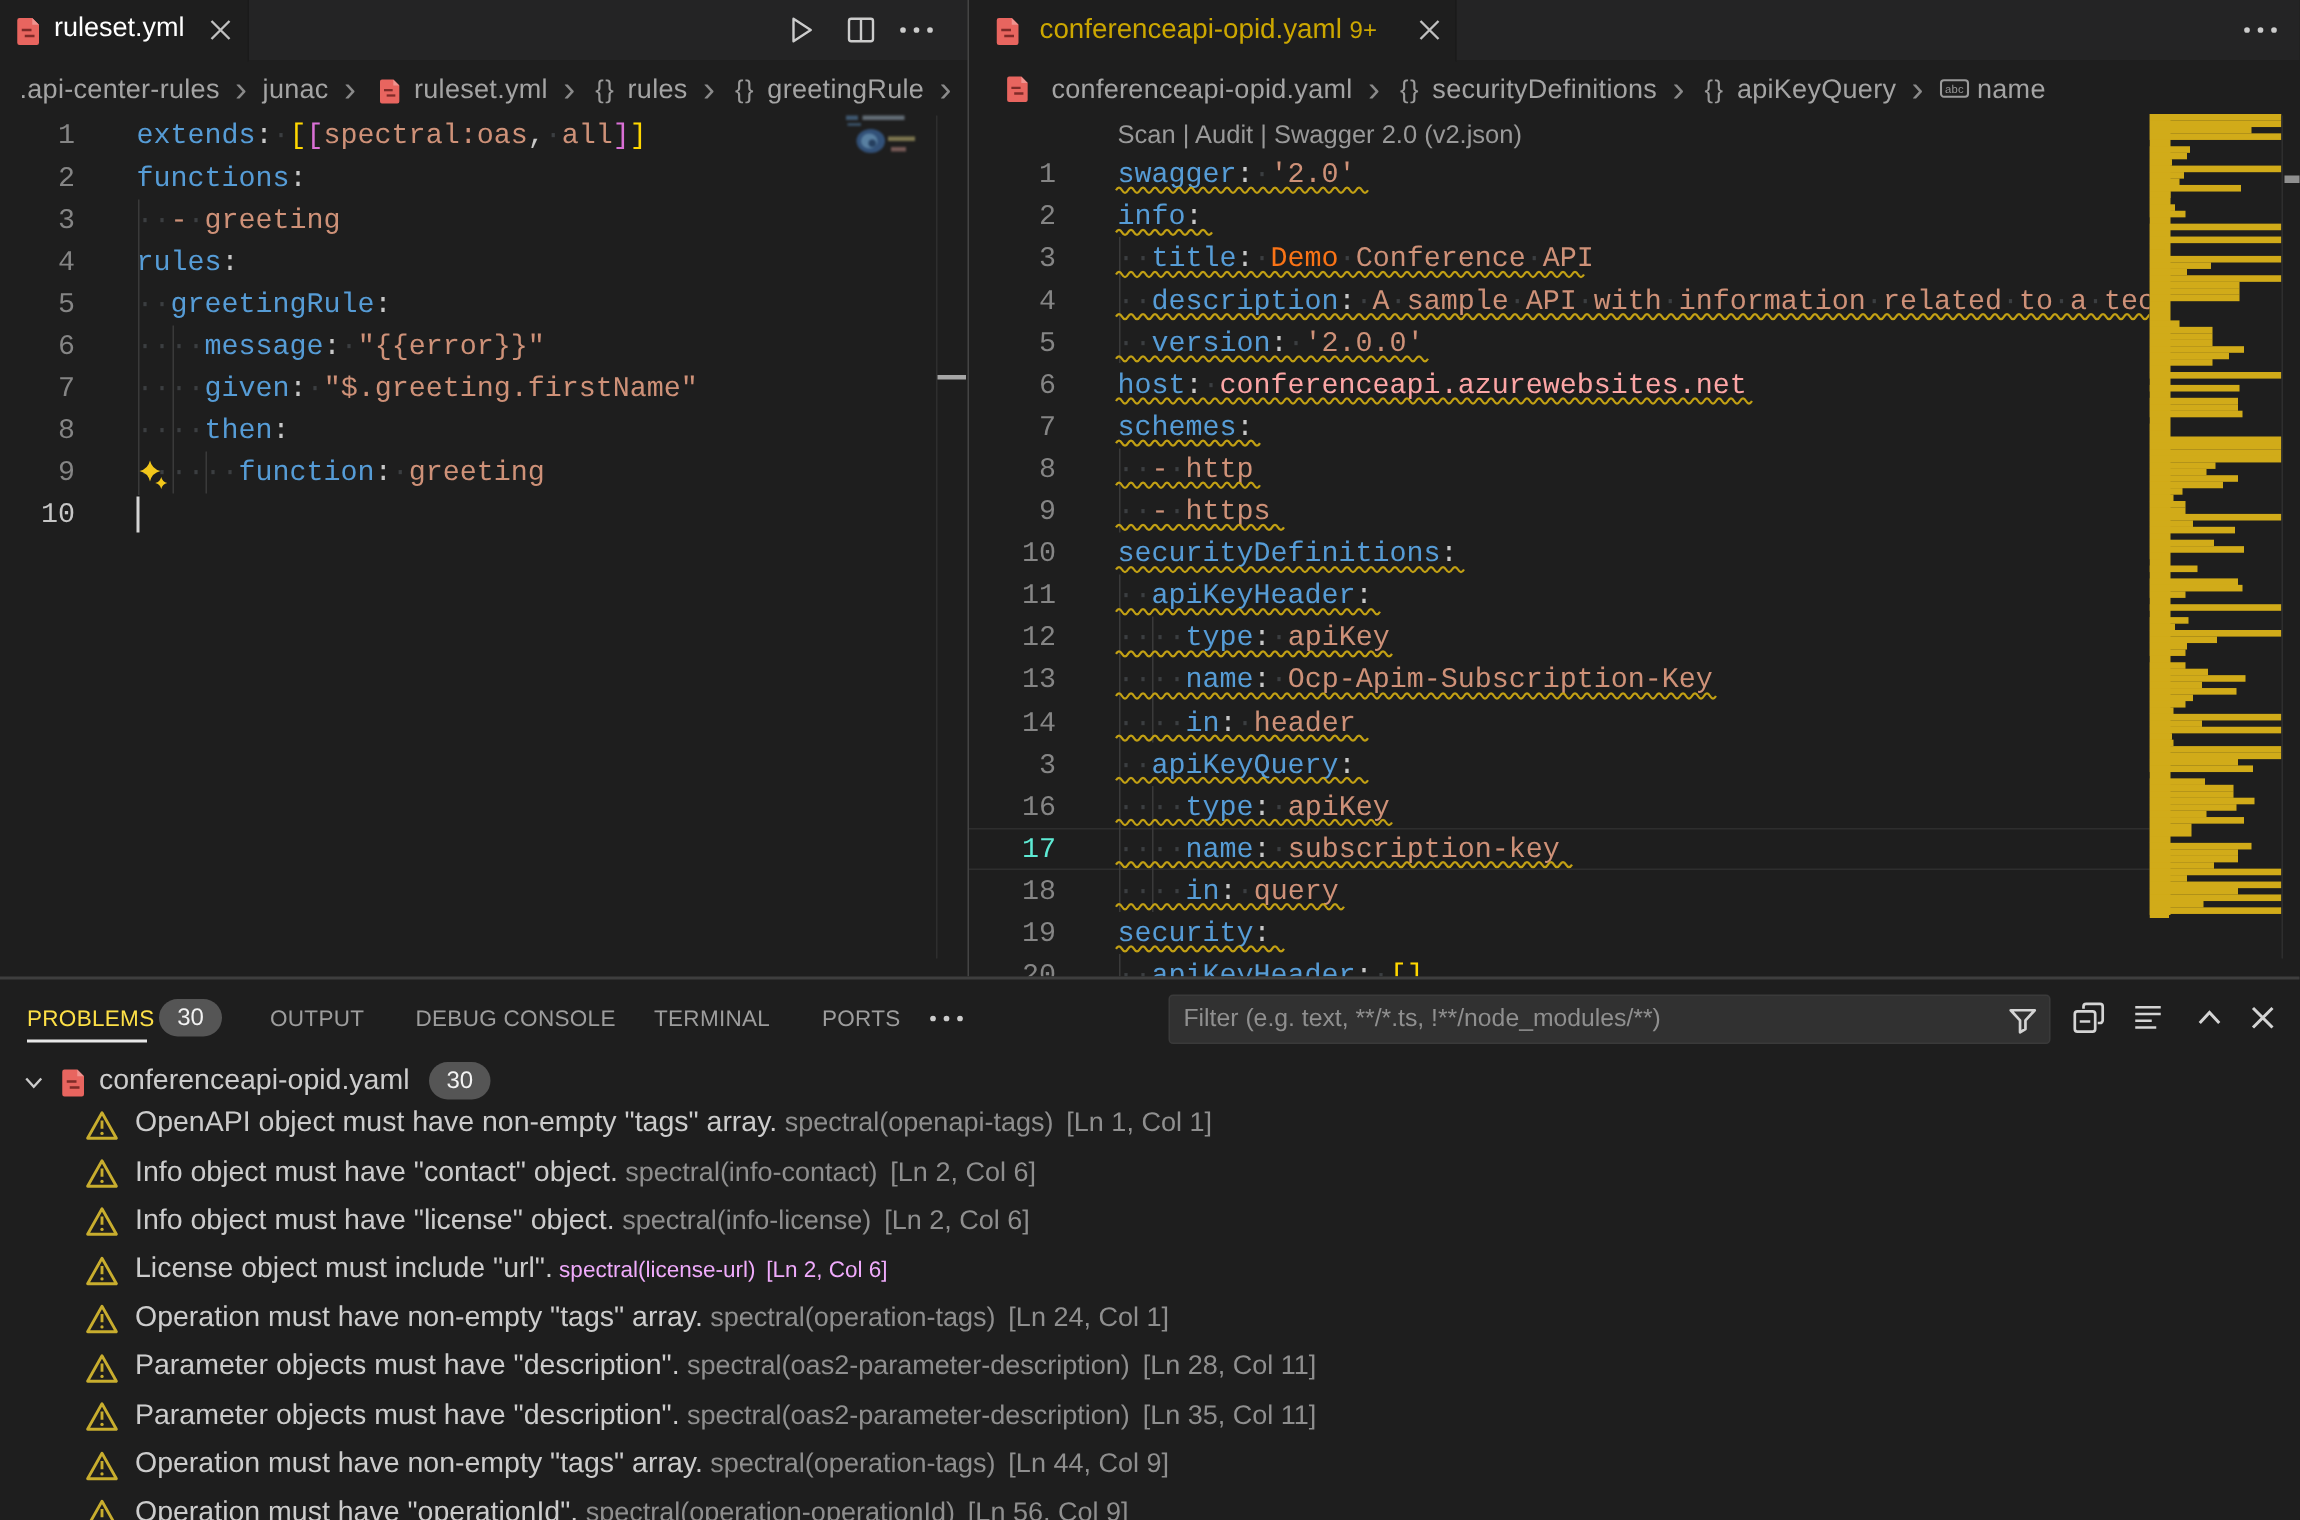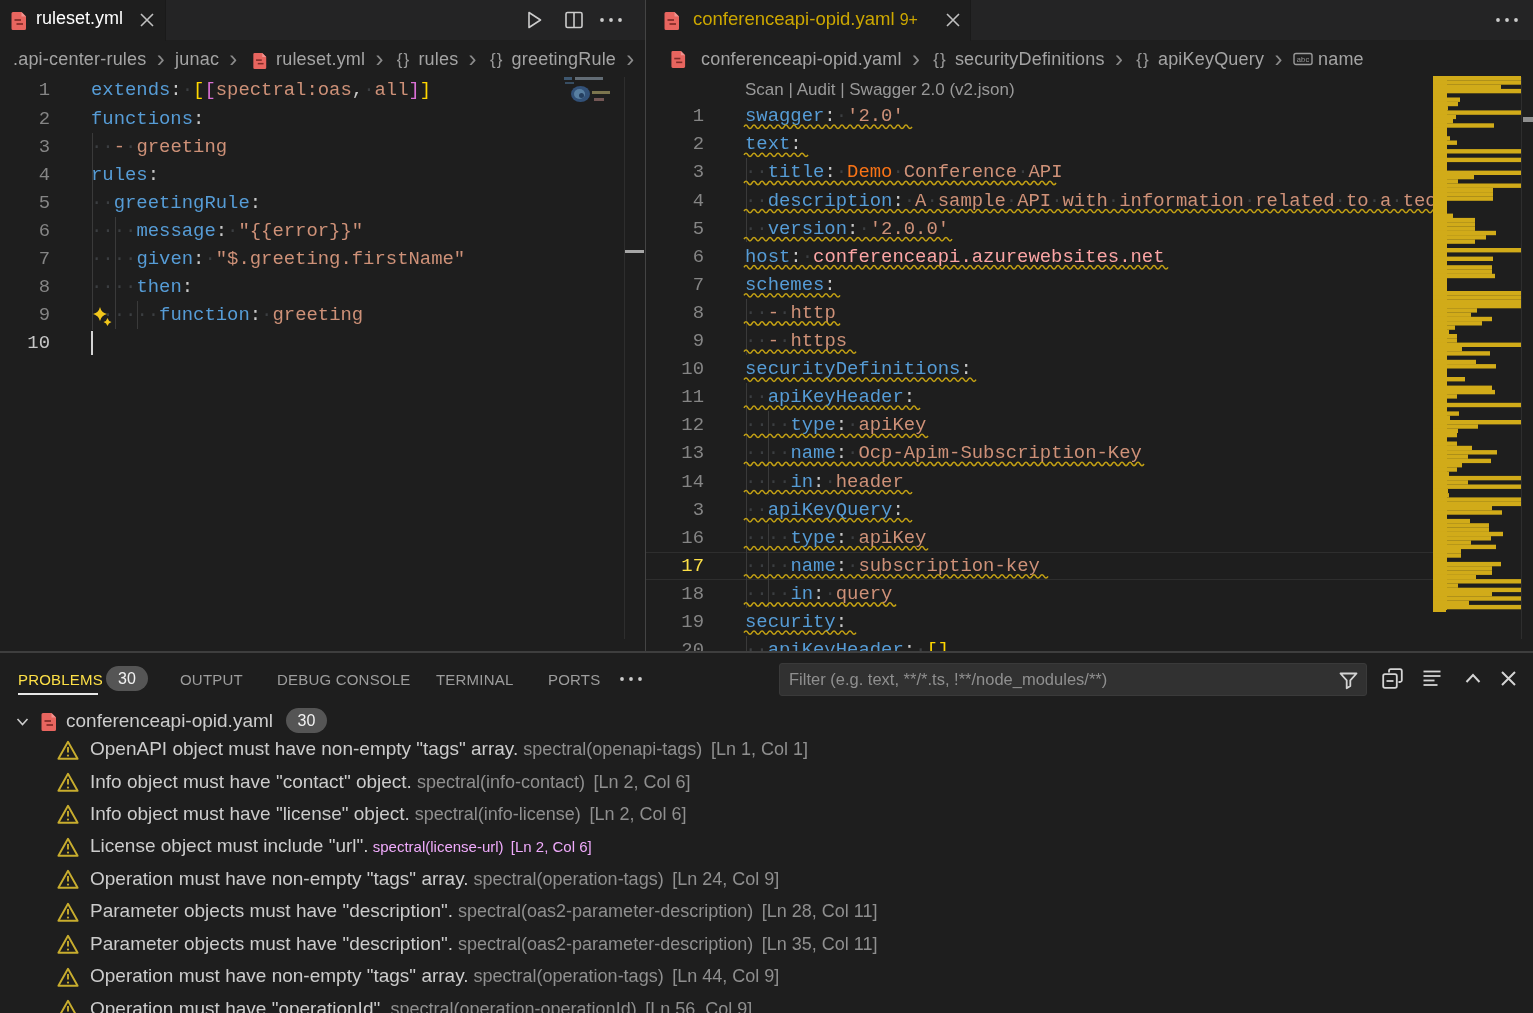--- a/index.html
+++ b/index.html
@@ -123,21 +123,21 @@
     <div class="abs crumb" style="left:701px;top:49px;white-space:pre">conferenceapi-opid.yaml <span class="bsep">›</span> <span style="color:#9a9a9a"><span style="font-size:17px;letter-spacing:1px;padding:0 3px">{}</span></span> securityDefinitions <span class="bsep">›</span> <span style="color:#9a9a9a"><span style="font-size:17px;letter-spacing:1px;padding:0 3px">{}</span></span> apiKeyQuery <span class="bsep">›</span> <svg width="20" height="16" viewBox="0 0 20 16" style="vertical-align:-2px">
         <rect x="1" y="2.5" width="18" height="11" rx="2" fill="none" stroke="#9a9a9a" stroke-width="1.4"></rect>
         <text x="10" y="11" font-size="7.5" fill="#9a9a9a" text-anchor="middle" font-family="Liberation Sans">abc</text>
       </svg> name</div>
     <div class="abs" style="left:745px;top:80px;color:#999999;font-size:17px">Scan | Audit | Swagger 2.0 (v2.json)</div>
     <div class="abs" style="left:646px;top:551.8px;width:787px;height:28.1px;border-top:1px solid #2e2e2e;border-bottom:1px solid #2e2e2e"></div>
     <div class="abs" style="left:646px;top:77px;width:787px;height:574px;overflow:hidden">
       <div class="num" style="left:46px;top:25.2px;color:#858585;left:12px">1</div>
       <div class="abs mono" style="left:99px;top:25.2px"><span style="color:#569cd6">swagger</span><span style="color:#c8c8c8">:</span><span class="ws">·</span><span style="color:#ce9178">'2.0'</span></div>
       <div class="num" style="left:46px;top:53.3px;color:#858585;left:12px">2</div>
-      <div class="abs mono" style="left:99px;top:53.3px"><span style="color:#569cd6">text</span><span style="color:#c8c8c8">:</span></div>
+      <div class="abs mono" style="left:99px;top:53.3px"><span style="color:#569cd6">info</span><span style="color:#c8c8c8">:</span></div>
       <div class="num" style="left:46px;top:81.4px;color:#858585;left:12px">3</div>
       <div class="abs mono" style="left:99px;top:81.4px"><span class="ws">·</span><span class="ws">·</span><span style="color:#569cd6">title</span><span style="color:#c8c8c8">:</span><span class="ws">·</span><span style="color:#f97316">Demo</span><span class="ws">·</span><span style="color:#ce9178">Conference</span><span class="ws">·</span><span style="color:#ce9178">API</span></div>
       <div class="num" style="left:46px;top:109.5px;color:#858585;left:12px">4</div>
       <div class="abs mono" style="left:99px;top:109.5px"><span class="ws">·</span><span class="ws">·</span><span style="color:#569cd6">description</span><span style="color:#c8c8c8">:</span><span class="ws">·</span><span style="color:#ce9178">A</span><span class="ws">·</span><span style="color:#ce9178">sample</span><span class="ws">·</span><span style="color:#ce9178">API</span><span class="ws">·</span><span style="color:#ce9178">with</span><span class="ws">·</span><span style="color:#ce9178">information</span><span class="ws">·</span><span style="color:#ce9178">related</span><span class="ws">·</span><span style="color:#ce9178">to</span><span class="ws">·</span><span style="color:#ce9178">a</span><span class="ws">·</span><span style="color:#ce9178">technical</span></div>
       <div class="num" style="left:46px;top:137.6px;color:#858585;left:12px">5</div>
       <div class="abs mono" style="left:99px;top:137.6px"><span class="ws">·</span><span class="ws">·</span><span style="color:#569cd6">version</span><span style="color:#c8c8c8">:</span><span class="ws">·</span><span style="color:#ce9178">'2.0.0'</span></div>
       <div class="num" style="left:46px;top:165.7px;color:#858585;left:12px">6</div>
       <div class="abs mono" style="left:99px;top:165.7px"><span style="color:#569cd6">host</span><span style="color:#c8c8c8">:</span><span class="ws">·</span><span style="color:#fca5a5">conferenceapi.azurewebsites.net</span></div>
       <div class="num" style="left:46px;top:193.8px;color:#858585;left:12px">7</div>
       <div class="abs mono" style="left:99px;top:193.8px"><span style="color:#569cd6">schemes</span><span style="color:#c8c8c8">:</span></div>
@@ -152,21 +152,21 @@
       <div class="num" style="left:46px;top:334.3px;color:#858585;left:12px">12</div>
       <div class="abs mono" style="left:99px;top:334.3px"><span class="ws">·</span><span class="ws">·</span><span class="ws">·</span><span class="ws">·</span><span style="color:#569cd6">type</span><span style="color:#c8c8c8">:</span><span class="ws">·</span><span style="color:#ce9178">apiKey</span></div>
       <div class="num" style="left:46px;top:362.4px;color:#858585;left:12px">13</div>
       <div class="abs mono" style="left:99px;top:362.4px"><span class="ws">·</span><span class="ws">·</span><span class="ws">·</span><span class="ws">·</span><span style="color:#569cd6">name</span><span style="color:#c8c8c8">:</span><span class="ws">·</span><span style="color:#ce9178">Ocp-Apim-Subscription-Key</span></div>
       <div class="num" style="left:46px;top:390.5px;color:#858585;left:12px">14</div>
       <div class="abs mono" style="left:99px;top:390.5px"><span class="ws">·</span><span class="ws">·</span><span class="ws">·</span><span class="ws">·</span><span style="color:#569cd6">in</span><span style="color:#c8c8c8">:</span><span class="ws">·</span><span style="color:#ce9178">header</span></div>
       <div class="num" style="left:46px;top:418.6px;color:#858585;left:12px">3</div>
       <div class="abs mono" style="left:99px;top:418.6px"><span class="ws">·</span><span class="ws">·</span><span style="color:#569cd6">apiKeyQuery</span><span style="color:#c8c8c8">:</span></div>
       <div class="num" style="left:46px;top:446.7px;color:#858585;left:12px">16</div>
       <div class="abs mono" style="left:99px;top:446.7px"><span class="ws">·</span><span class="ws">·</span><span class="ws">·</span><span class="ws">·</span><span style="color:#569cd6">type</span><span style="color:#c8c8c8">:</span><span class="ws">·</span><span style="color:#ce9178">apiKey</span></div>
-      <div class="num" style="left:46px;top:474.8px;color:#fde047;left:12px">17</div>
+      <div class="num" style="left:46px;top:474.8px;color:#5eead4;left:12px">17</div>
       <div class="abs mono" style="left:99px;top:474.8px"><span class="ws">·</span><span class="ws">·</span><span class="ws">·</span><span class="ws">·</span><span style="color:#569cd6">name</span><span style="color:#c8c8c8">:</span><span class="ws">·</span><span style="color:#ce9178">subscription-key</span></div>
       <div class="num" style="left:46px;top:502.9px;color:#858585;left:12px">18</div>
       <div class="abs mono" style="left:99px;top:502.9px"><span class="ws">·</span><span class="ws">·</span><span class="ws">·</span><span class="ws">·</span><span style="color:#569cd6">in</span><span style="color:#c8c8c8">:</span><span class="ws">·</span><span style="color:#ce9178">query</span></div>
       <div class="num" style="left:46px;top:531.0px;color:#858585;left:12px">19</div>
       <div class="abs mono" style="left:99px;top:531.0px"><span style="color:#569cd6">security</span><span style="color:#c8c8c8">:</span></div>
       <div class="num" style="left:46px;top:559.1px;color:#858585;left:12px">20</div>
       <div class="abs mono" style="left:99px;top:559.1px"><span class="ws">·</span><span class="ws">·</span><span style="color:#569cd6">apiKeyHeader</span><span style="color:#c8c8c8">:</span><span class="ws">·</span><span style="color:#ffd700">[</span><span style="color:#ffd700">]</span></div>
       <div class="abs" style="left:100px;top:81px;width:1px;height:84px;background:#3a3a3a"></div>
       <div class="abs" style="left:100px;top:222px;width:1px;height:56px;background:#3a3a3a"></div>
       <div class="abs" style="left:100px;top:306px;width:1px;height:225px;background:#3a3a3a"></div>
@@ -389,21 +389,21 @@
  <path d="M11 1.8 L20.6 18.8 H1.4 Z" fill="none" stroke="#c8ad2e" stroke-width="1.9" stroke-linejoin="round"></path>
  <line x1="11" y1="7" x2="11" y2="12.5" stroke="#c8ad2e" stroke-width="1.9"></line>
  <circle cx="11" cy="15.6" r="1.1" fill="#c8ad2e"></circle>
     </svg>
     <div class="abs" style="left:90px;top:182.4px;font-size:19px;color:#cccccc;white-space:pre">License object must include "url".<span style="color:#f0abfc;font-size:15px"> spectral(license-url)  [Ln 2, Col 6]</span></div>
     <svg class="abs" style="left:57px;top:216.3px" width="22" height="21" viewBox="0 0 22 21">
  <path d="M11 1.8 L20.6 18.8 H1.4 Z" fill="none" stroke="#c8ad2e" stroke-width="1.9" stroke-linejoin="round"></path>
  <line x1="11" y1="7" x2="11" y2="12.5" stroke="#c8ad2e" stroke-width="1.9"></line>
  <circle cx="11" cy="15.6" r="1.1" fill="#c8ad2e"></circle>
     </svg>
-    <div class="abs" style="left:90px;top:214.8px;font-size:19px;color:#cccccc;white-space:pre">Operation must have non-empty "tags" array.<span style="color:#8f8f8f;font-size:18px"> spectral(operation-tags)  [Ln 24, Col 9]</span></div>
+    <div class="abs" style="left:90px;top:214.8px;font-size:19px;color:#cccccc;white-space:pre">Operation must have non-empty "tags" array.<span style="color:#8f8f8f;font-size:18px"> spectral(operation-tags)  [Ln 24, Col 1]</span></div>
     <svg class="abs" style="left:57px;top:248.8px" width="22" height="21" viewBox="0 0 22 21">
  <path d="M11 1.8 L20.6 18.8 H1.4 Z" fill="none" stroke="#c8ad2e" stroke-width="1.9" stroke-linejoin="round"></path>
  <line x1="11" y1="7" x2="11" y2="12.5" stroke="#c8ad2e" stroke-width="1.9"></line>
  <circle cx="11" cy="15.6" r="1.1" fill="#c8ad2e"></circle>
     </svg>
     <div class="abs" style="left:90px;top:247.2px;font-size:19px;color:#cccccc;white-space:pre">Parameter objects must have "description".<span style="color:#8f8f8f;font-size:18px"> spectral(oas2-parameter-description)  [Ln 28, Col 11]</span></div>
     <svg class="abs" style="left:57px;top:281.2px" width="22" height="21" viewBox="0 0 22 21">
  <path d="M11 1.8 L20.6 18.8 H1.4 Z" fill="none" stroke="#c8ad2e" stroke-width="1.9" stroke-linejoin="round"></path>
  <line x1="11" y1="7" x2="11" y2="12.5" stroke="#c8ad2e" stroke-width="1.9"></line>
  <circle cx="11" cy="15.6" r="1.1" fill="#c8ad2e"></circle>

